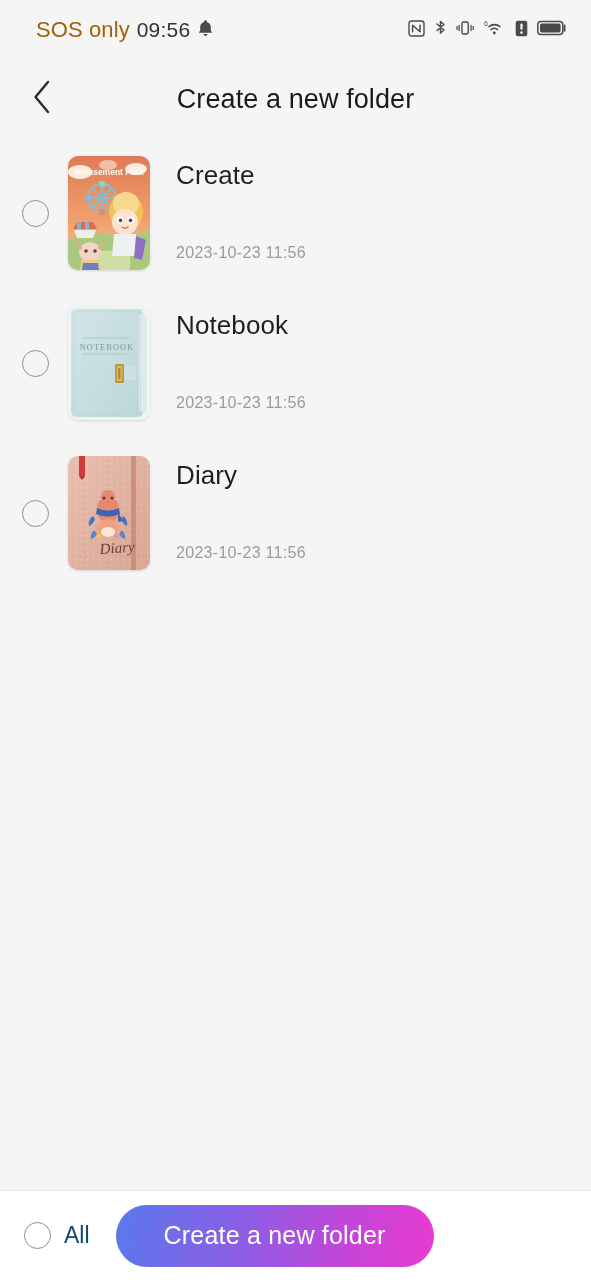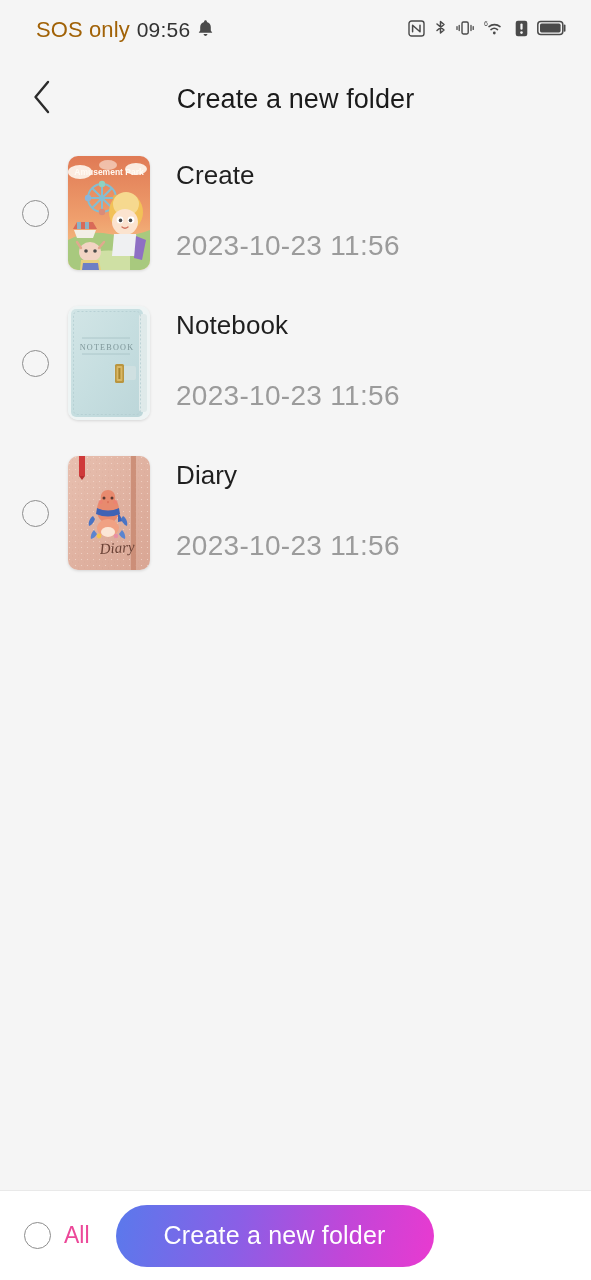--- a/index.html
+++ b/index.html
@@ -76,32 +76,32 @@
   }
   .thumb-svg { display:block; width:82px; height:114px; }
   .meta {
     margin-left:26px;
     height:114px;
     display:flex; flex-direction:column;
     justify-content:space-between;
     padding:4px 0 8px 0;
   }
   .item-name { font-size:26px; color:#1f1f1f; letter-spacing:.1px; }
-  .item-time { font-size:28px; color:#9b9b9b; letter-spacing:.3px; }
+  .item-time { font-size:16px; color:#9b9b9b; letter-spacing:.3px; }
 
   
   .bottombar {
     flex:0 0 90px; height:90px;
     background:#ffffff;
     border-top:1px solid #e9e9e9;
     display:flex; align-items:center;
     padding-left:24px;
   }
   .all-wrap { display:flex; align-items:center; gap:13px; cursor:pointer; }
-  .all-label { font-size:23px; color:#ec4899; }
+  .all-label { font-size:23px; color:#0c4a6e; }
   .cta {
     margin-left:26px;
     width:318px; height:62px;
     border-radius:31px;
     border:none;
     background:linear-gradient(100deg,#5a79ec 0%,#8a5fe6 38%,#c246d8 72%,#e93ad0 100%);
     color:#ffffff;
     font-size:25px;
     font-family:"Liberation Sans", sans-serif;
     letter-spacing:.2px;

